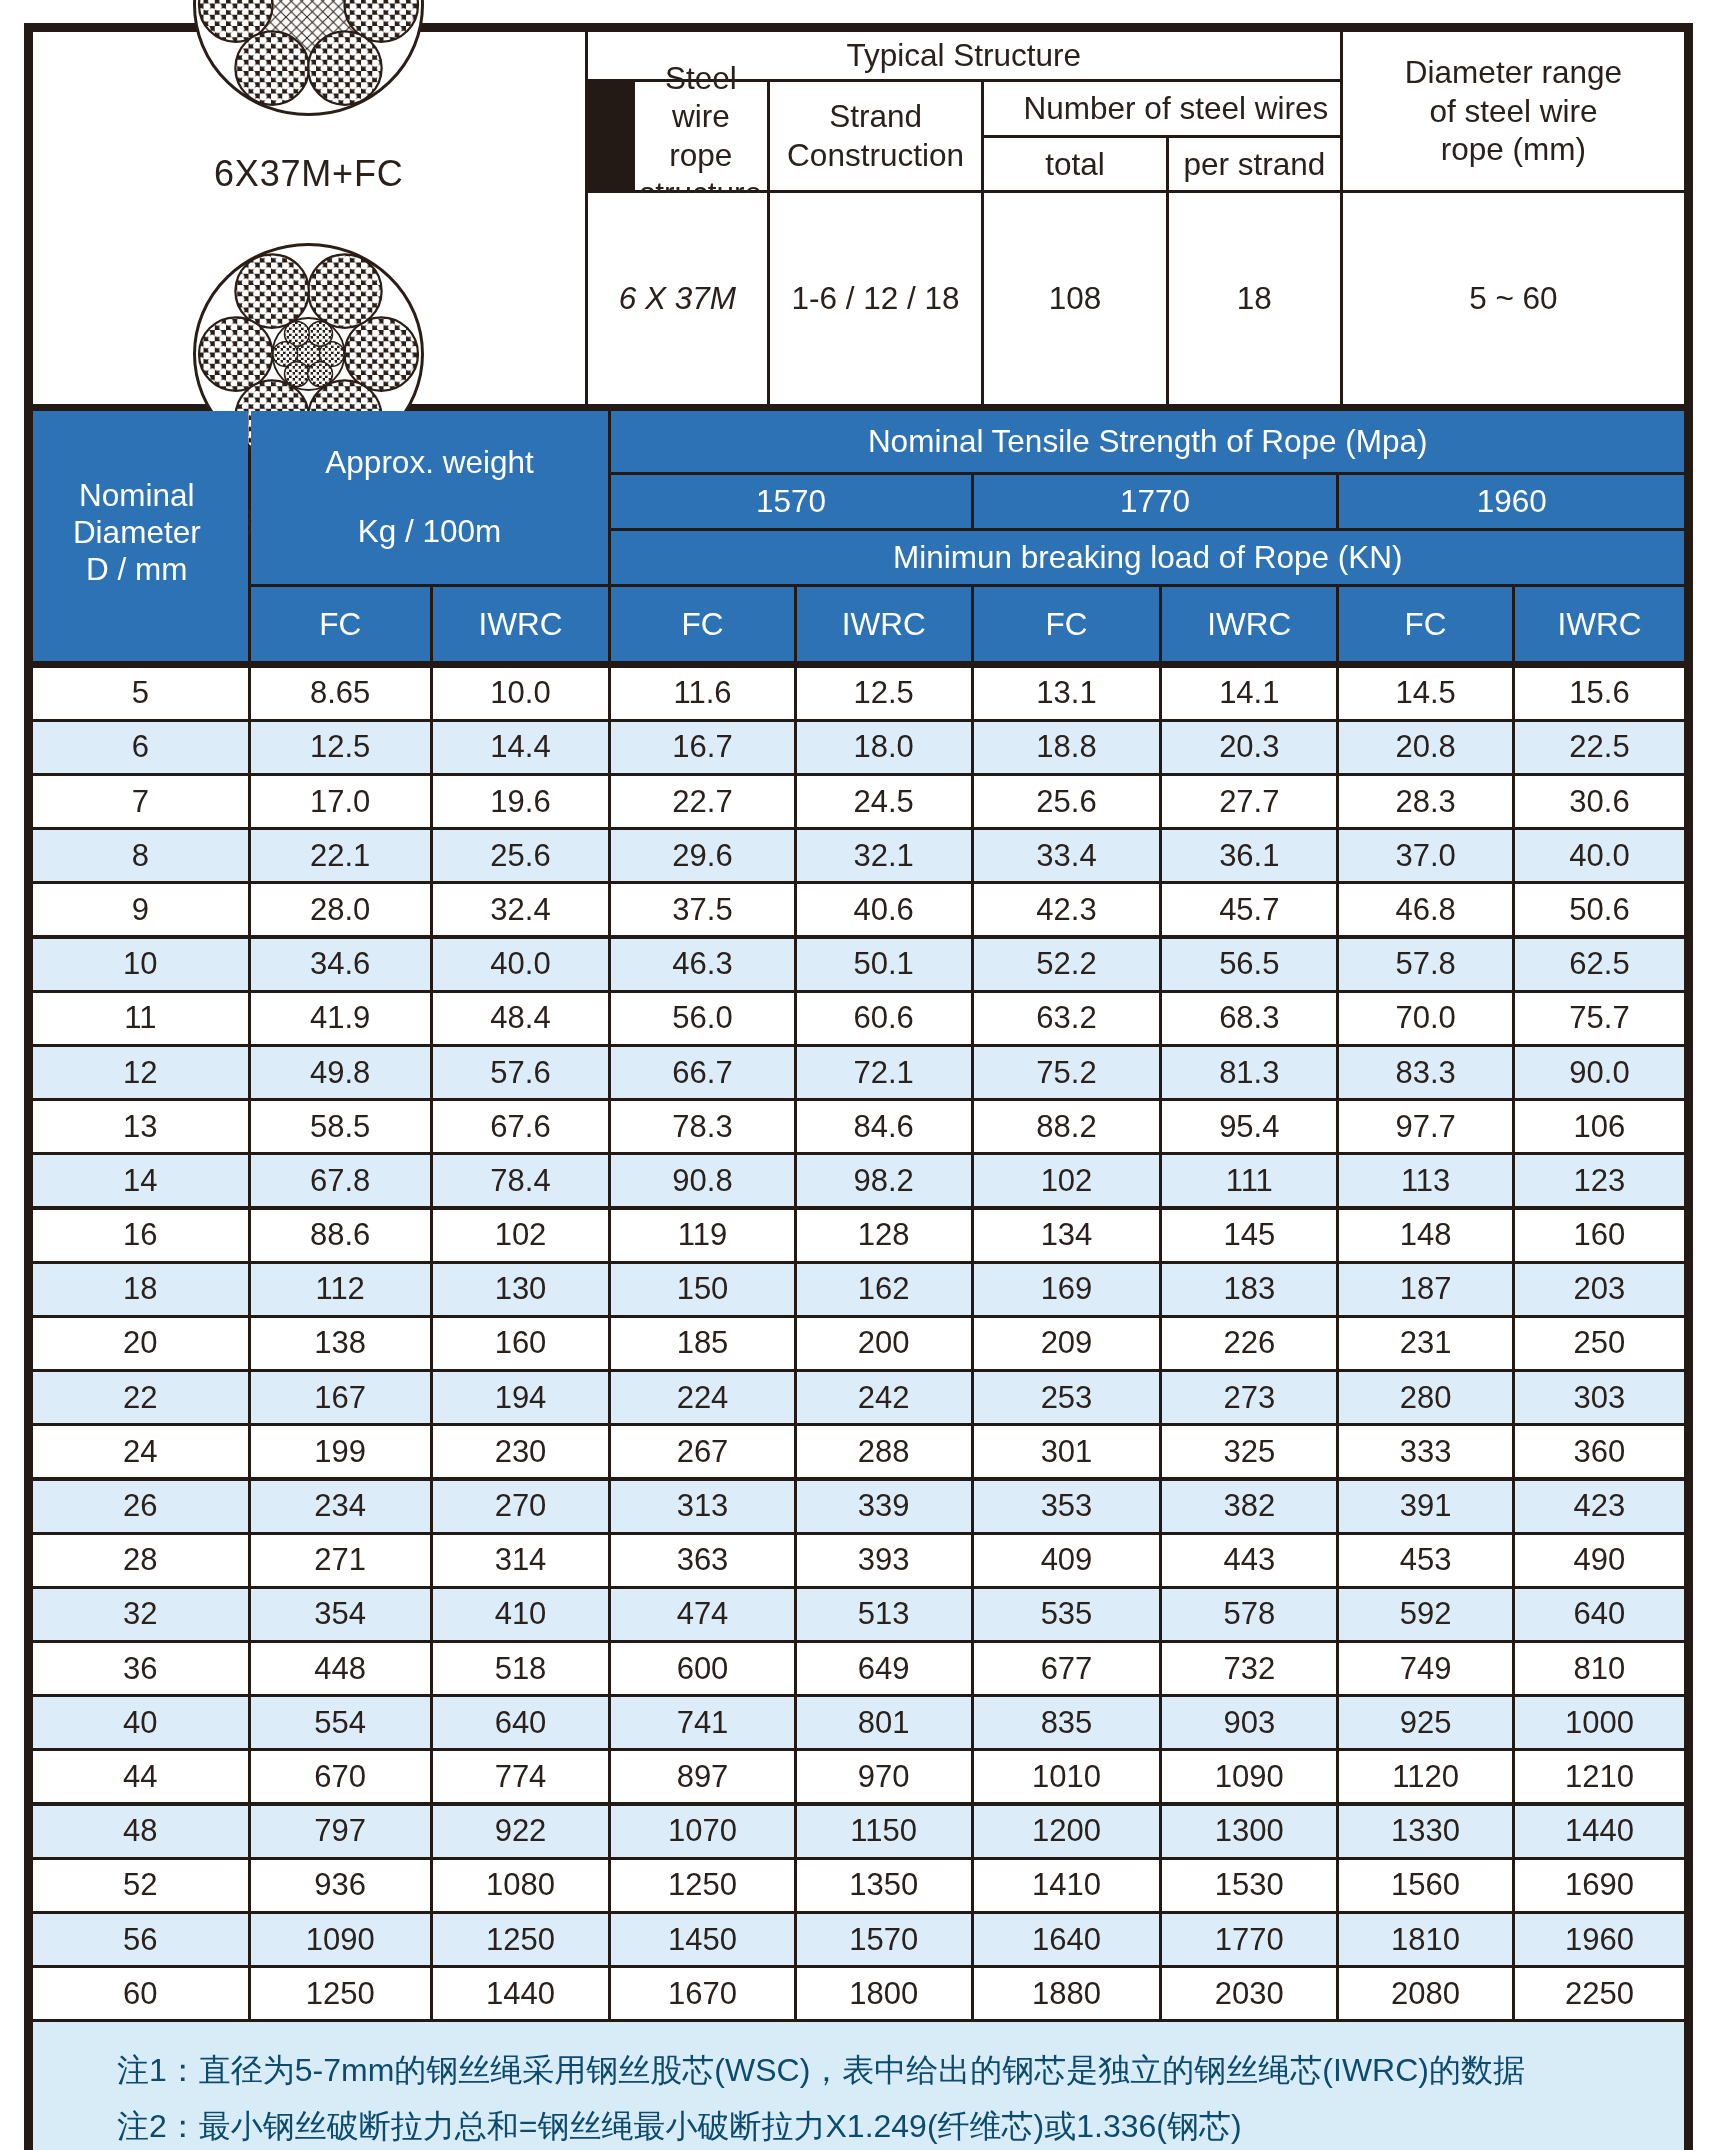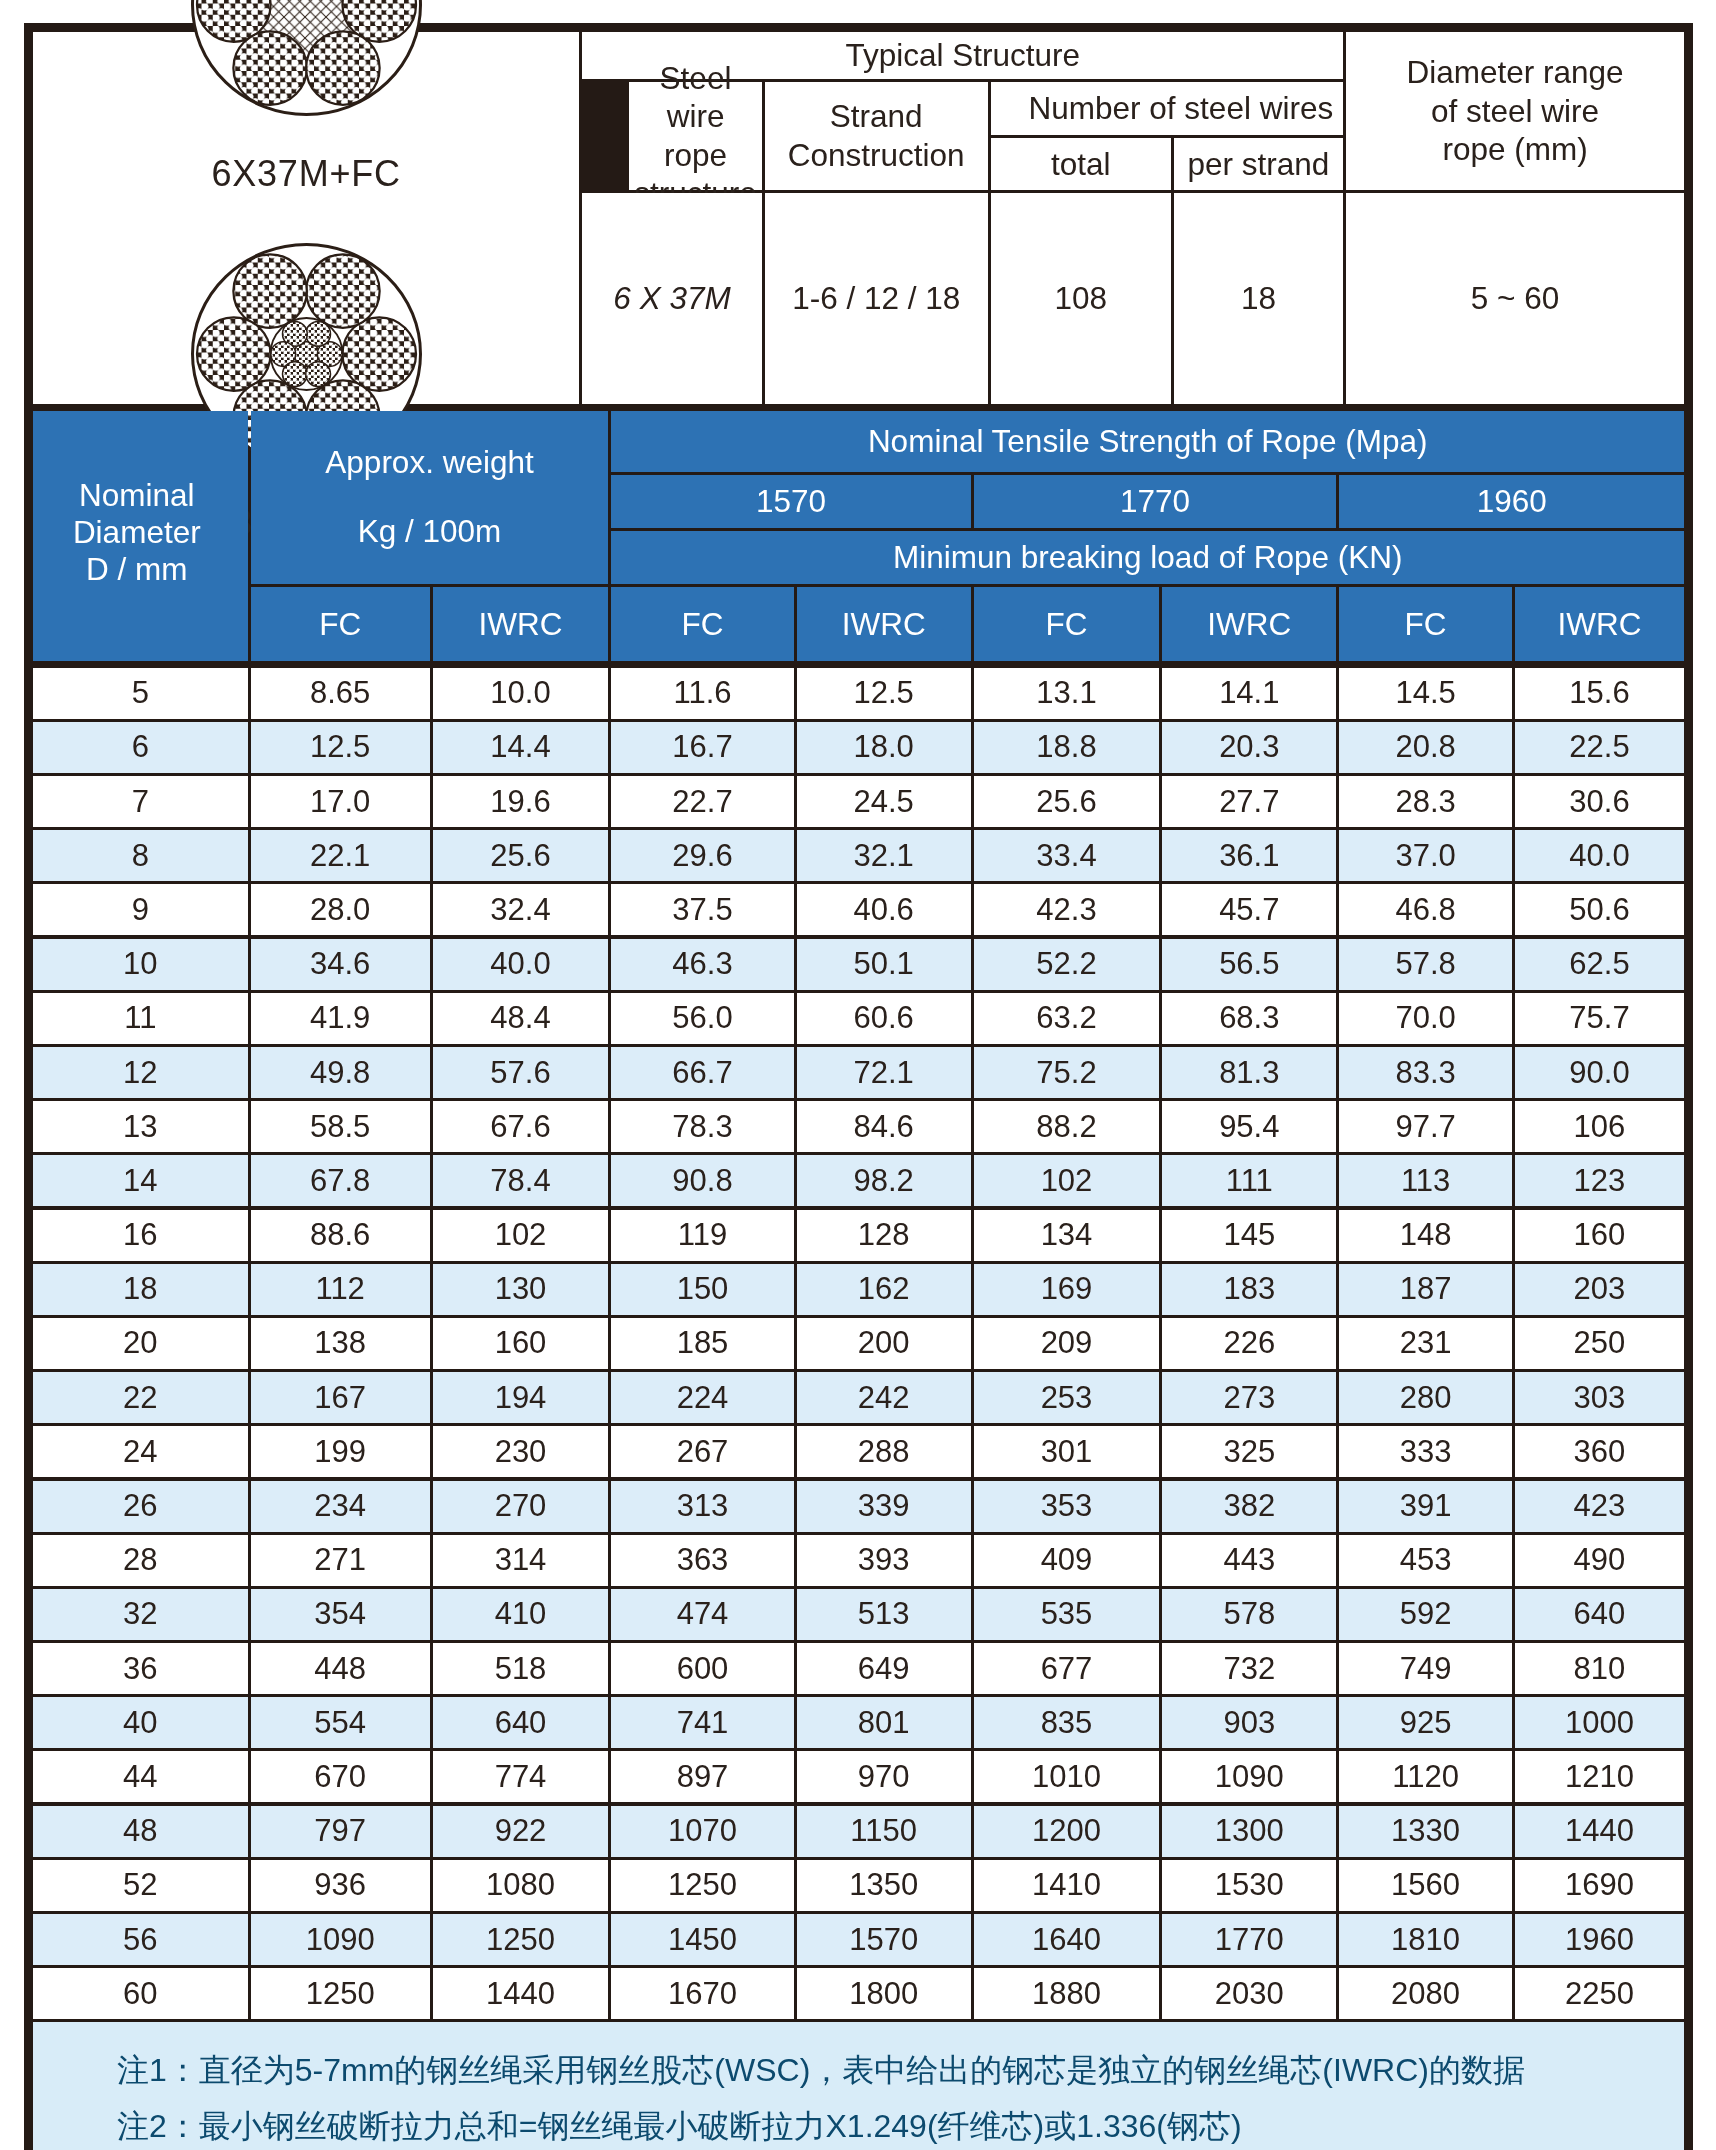--- a/index.html
+++ b/index.html
@@ -18,21 +18,21 @@
     grid-template-rows:47px 53px 52px 211px;
     gap:3.2px; background:#241a15;
   }
   .top-grid > div {
     background:#ffffff; display:flex; align-items:center; justify-content:center;
     text-align:center; font-size:31.5px; line-height:1.22;
   }
   .c-image      { grid-area:1/1/5/2; flex-direction:column; gap:44px; align-items:center; }
   .c-typical    { grid-area:1/2/2/6; }
   .c-ropestruct { grid-area:2/2/4/3; padding:0 4.8px;margin-left:47px; }
-  .c-strandcon  { grid-area:2/3/4/4; padding:0 23px; }
+  .c-strandcon  { grid-area:2/3/4/4; padding:0 17px; }
   .c-numwires   { grid-area:2/4/3/6;padding-left:28px; }
   .c-total      { grid-area:3/4/4/5; }
   .c-perstrand  { grid-area:3/5/4/6; }
   .c-diarange   { grid-area:1/6/4/7; padding:0 59px; }
   .v-ropestruct { grid-area:4/2/5/3;font-style:italic; }
   .v-strandcon  { grid-area:4/3/5/4; }
   .v-total      { grid-area:4/4/5/5; }
   .v-perstrand  { grid-area:4/5/5/6; }
   .v-diarange   { grid-area:4/6/5/7; }
 

